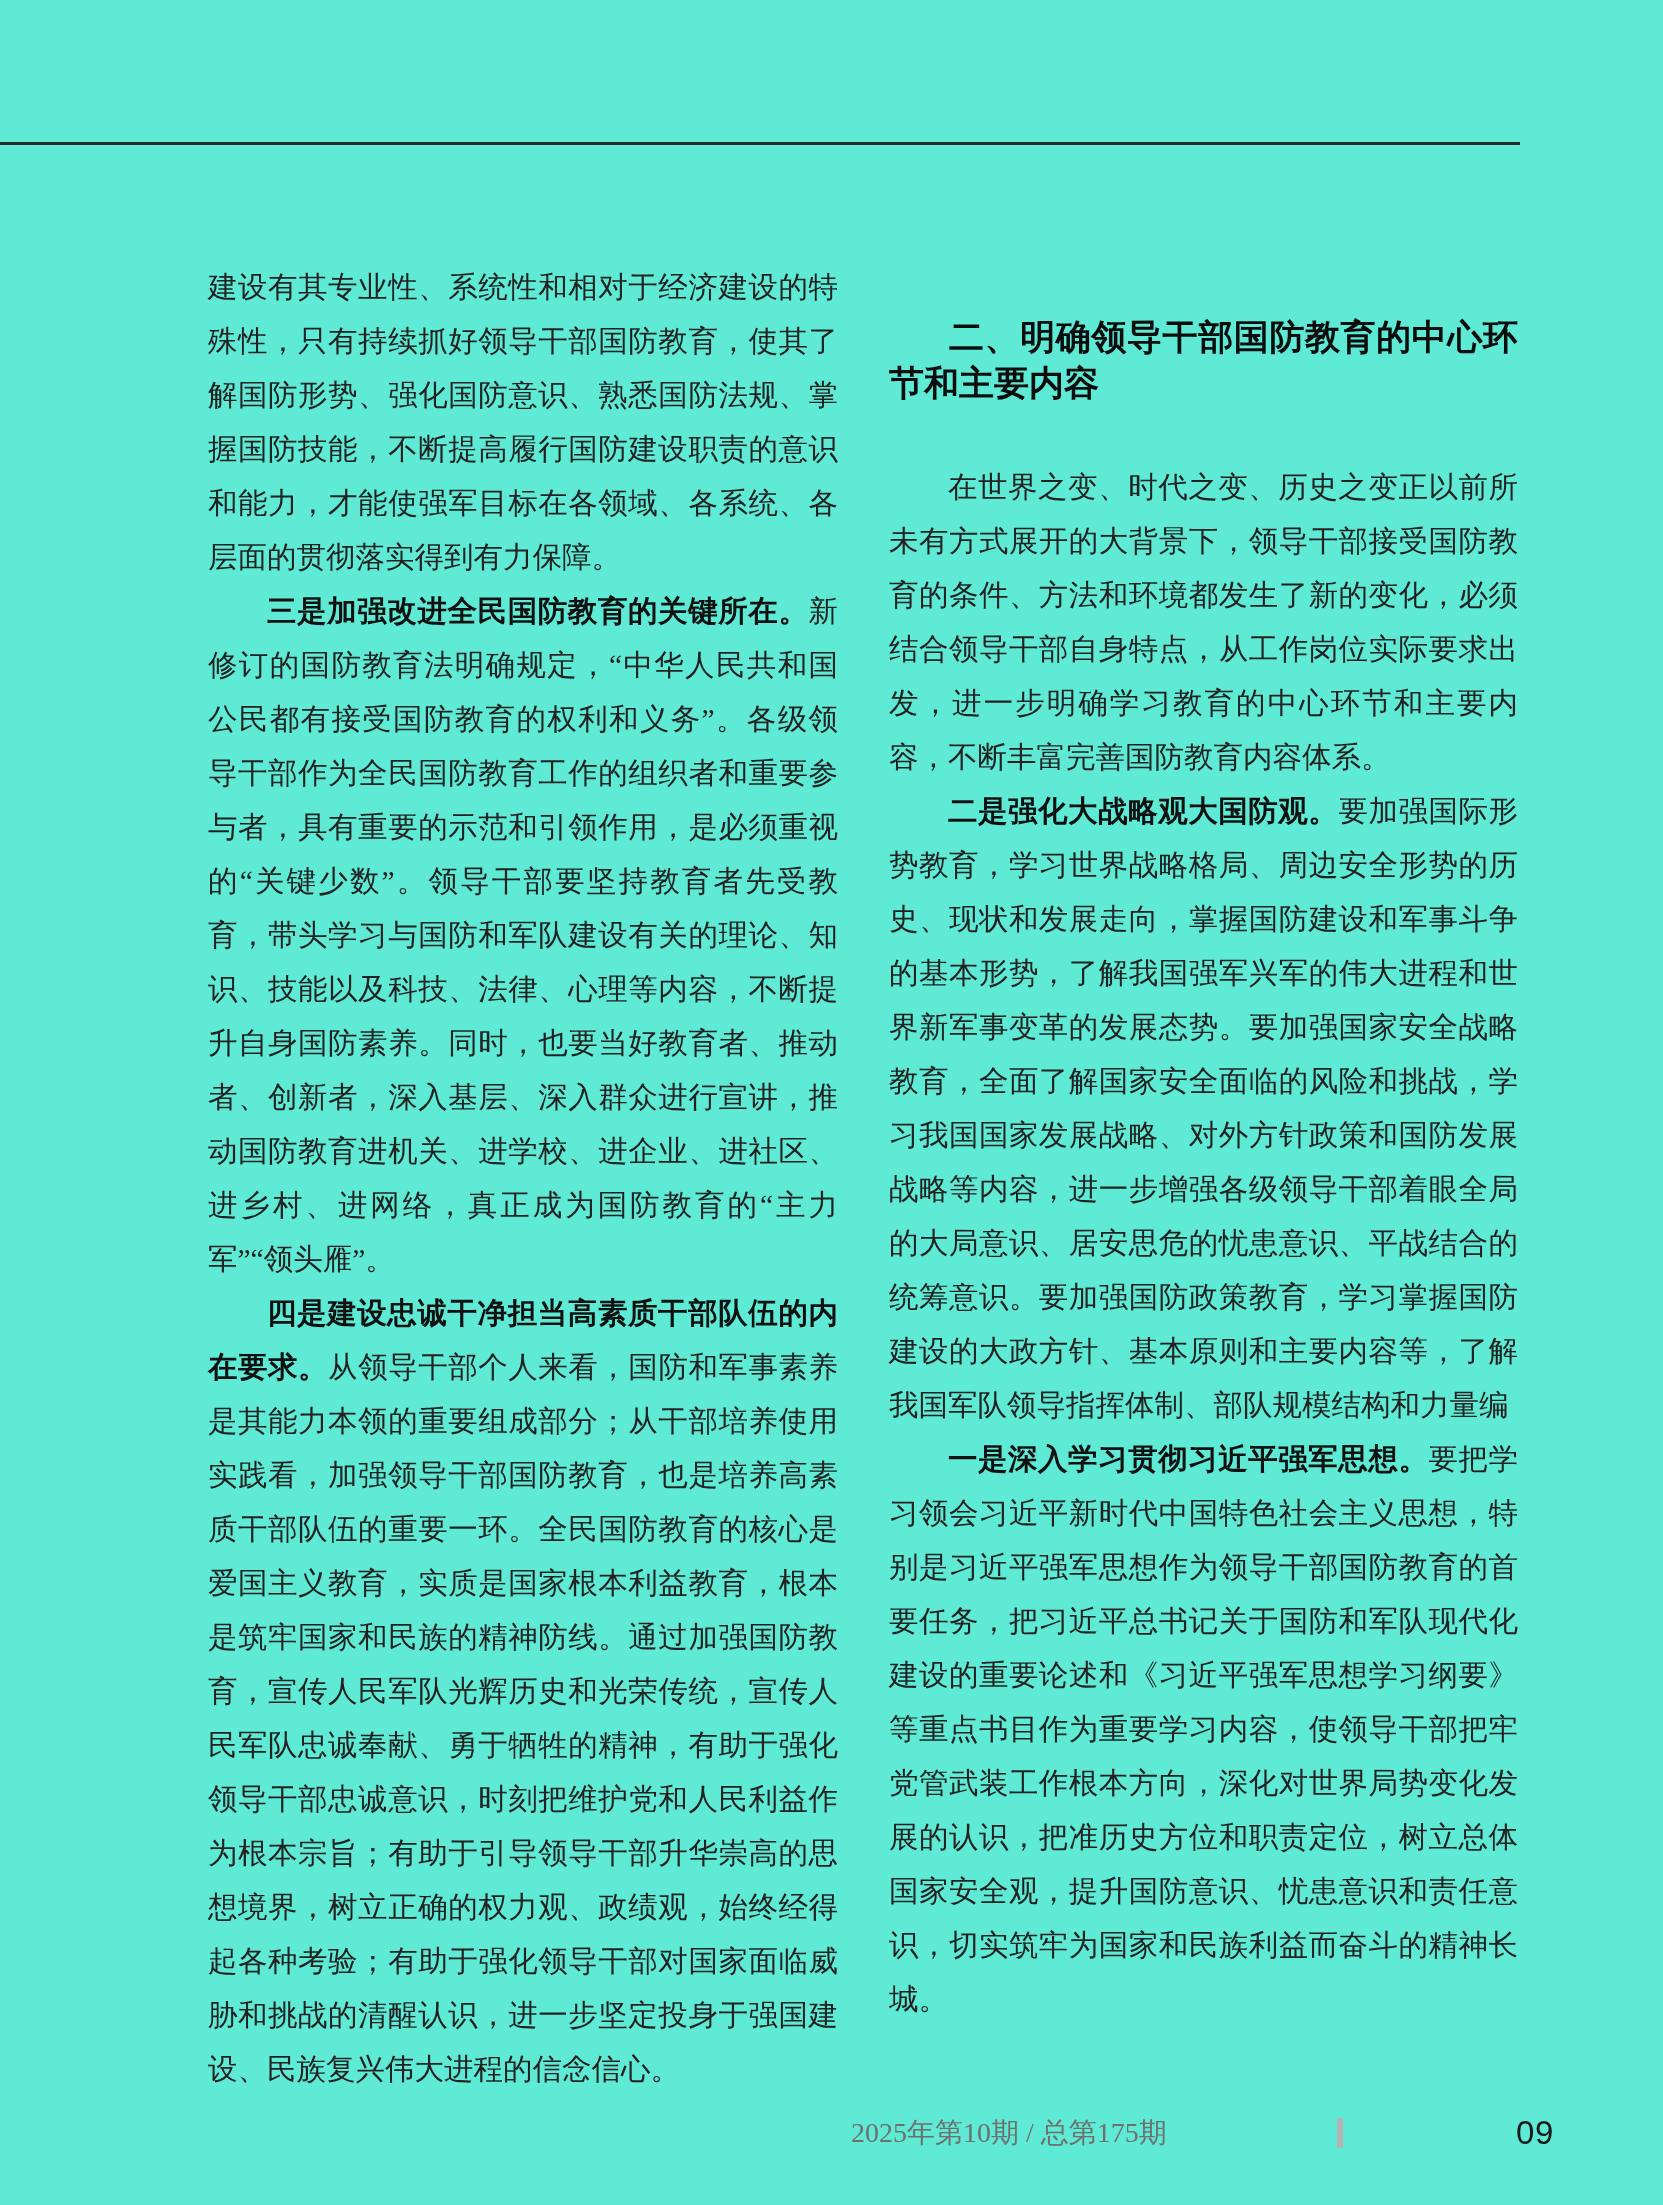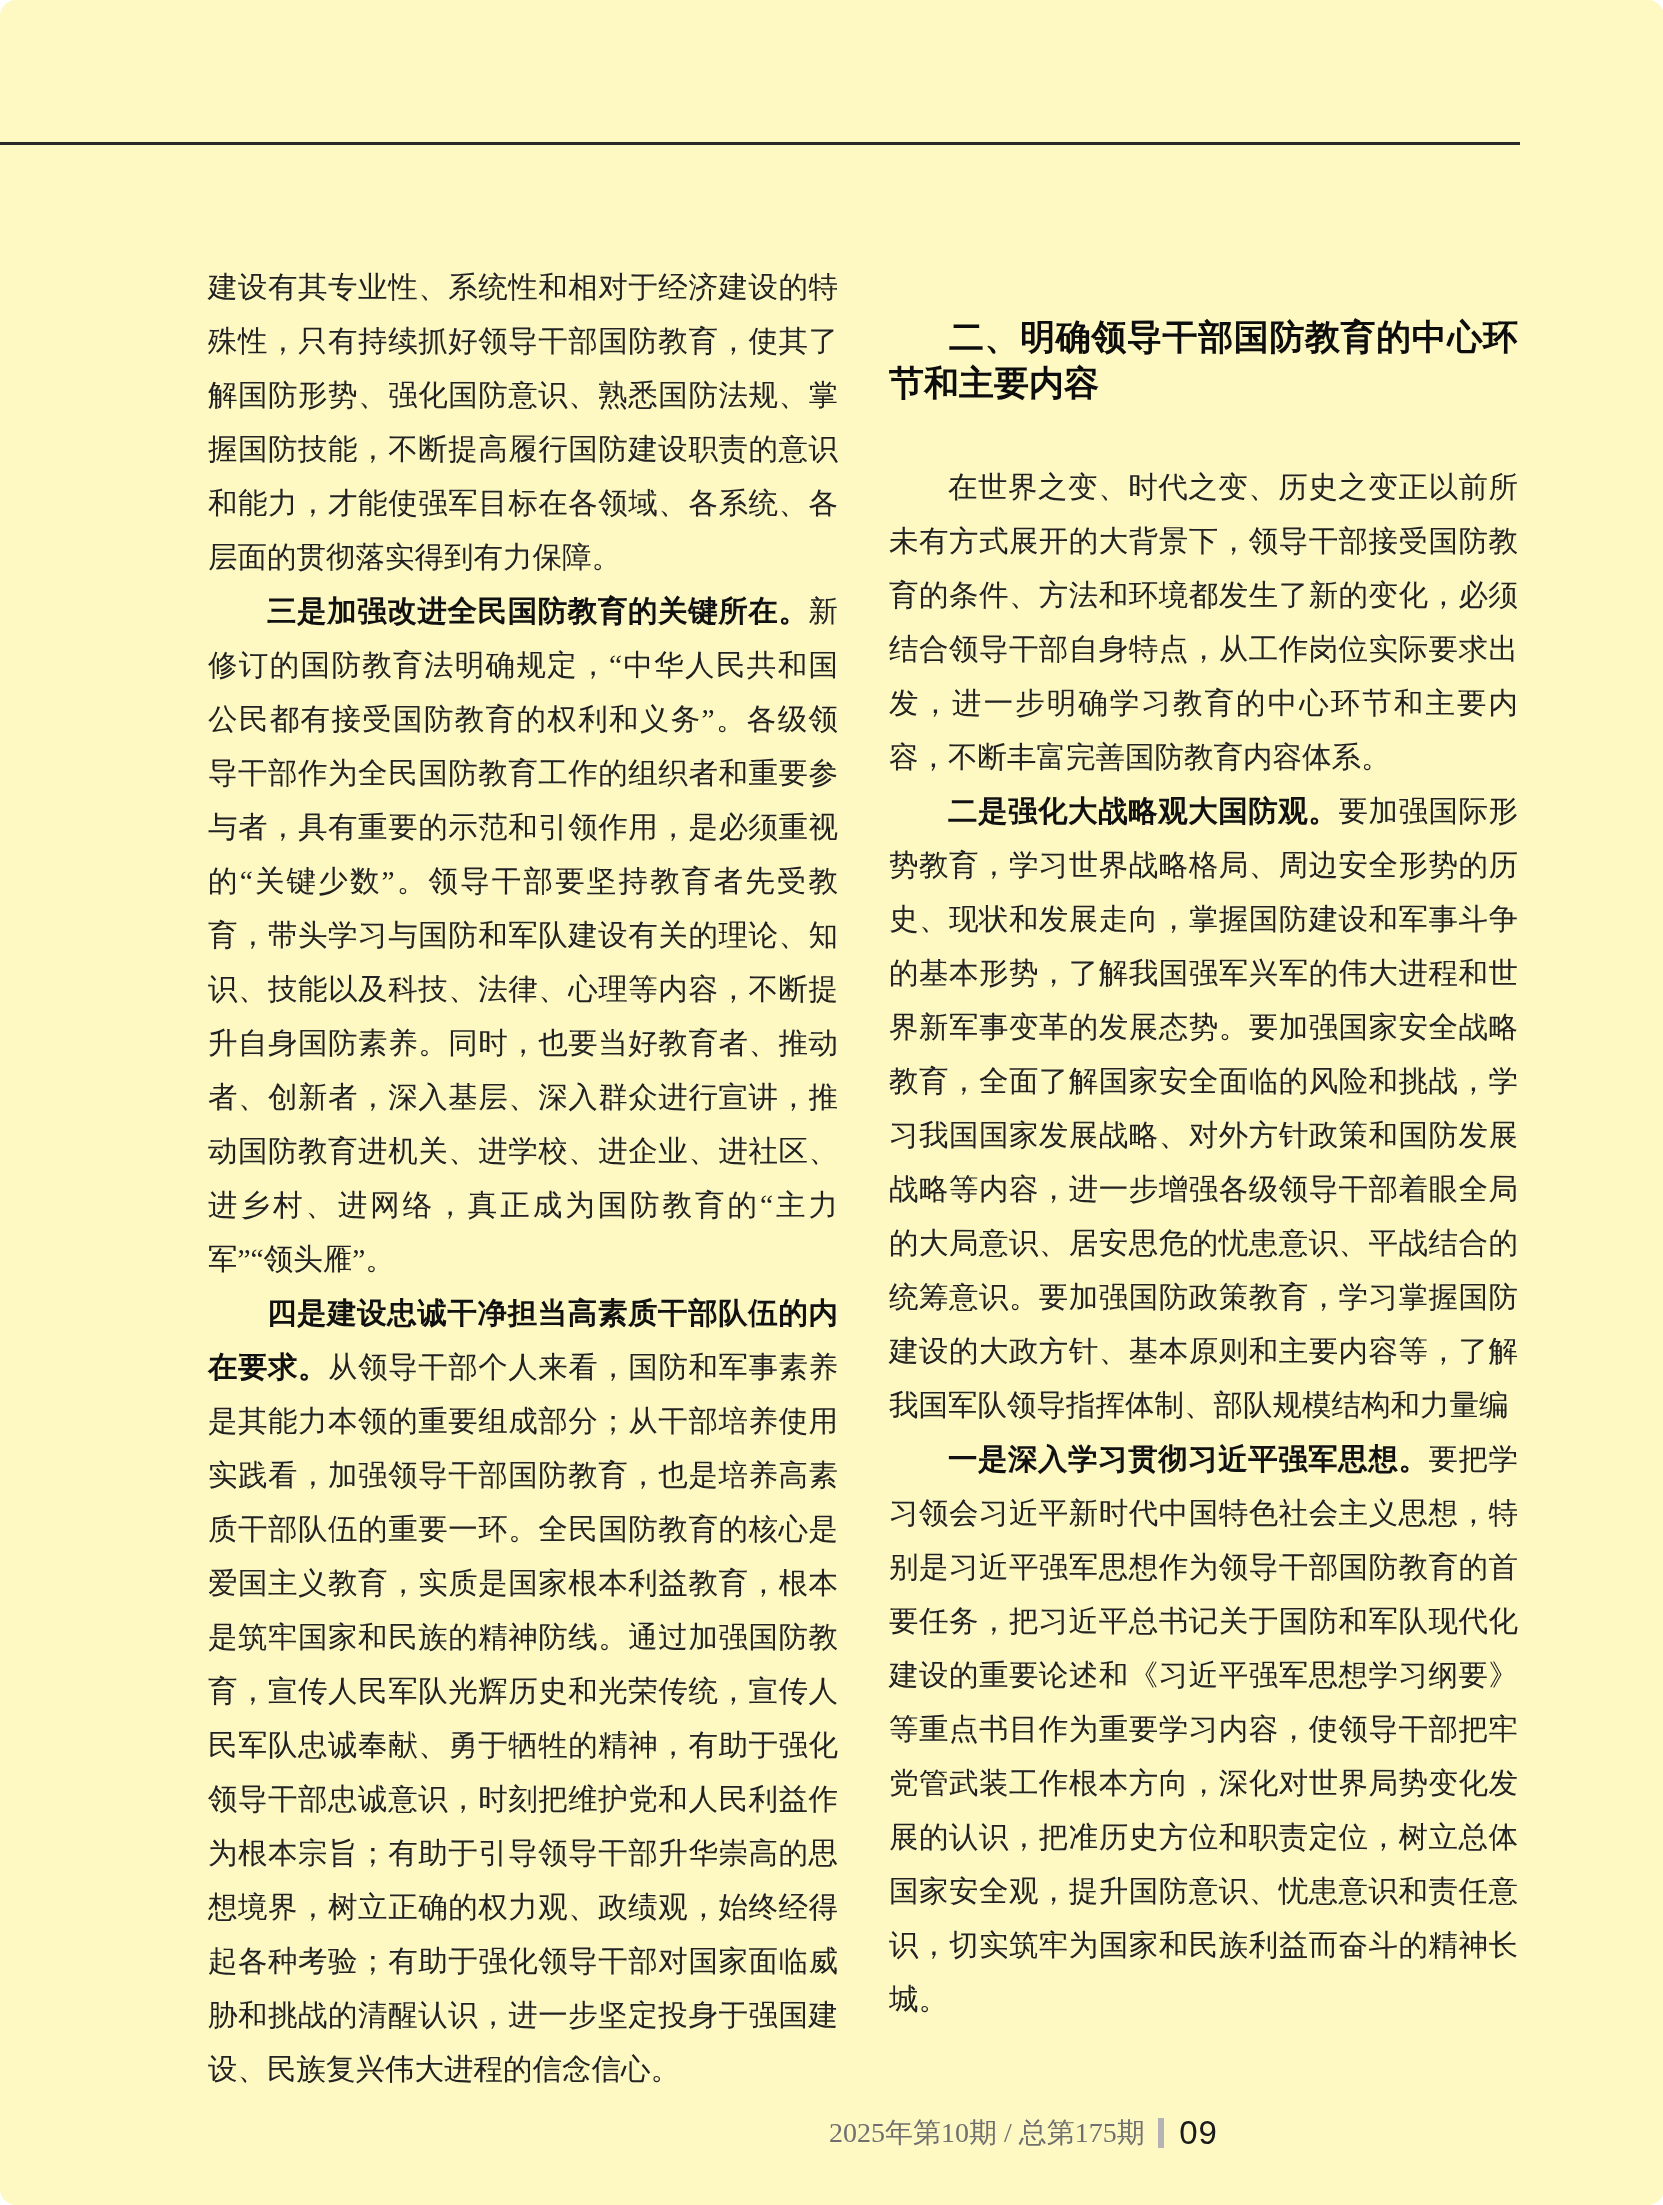--- a/index.html
+++ b/index.html
@@ -4,25 +4,24 @@
 <style>
   html, body {
     margin: 0;
     padding: 0;
     background: #ffffff;
   }
   .page {
     position: relative;
     width: 1664px;
     height: 2205px;
-    background: #fef9c3;
+    background: #5eead4;
     overflow: hidden;
     font-family: "Liberation Serif", "DejaVu Serif", serif;
     color: #222222;
-    border-radius: 16px;
   }
   .header-rule {
     position: absolute;
     left: 0;
     top: 142px;
     width: 1520px;
     height: 2.6px;
     background: #2a2a2a;
   }
   .column {
@@ -52,27 +51,27 @@
     font-family: "Liberation Sans", "DejaVu Sans", sans-serif;
     font-weight: 700;
     font-size: 35px;
     line-height: 46px;
     color: #0d0d0d;
     text-indent: 60px;
     text-align: justify;
   }
   .footer {
     position: absolute;
-    left: 829px;
+    left: 851px;
     top: 2114px;
     width: 703px;
     height: 37px;
     display: flex;
     align-items: center;
-    justify-content: flex-start;
+    justify-content: space-between;
   }
   .footer-issue {
     font-family: "Liberation Serif", "DejaVu Serif", serif;
     font-size: 28px;
     color: #6f6f6f;
     white-space: nowrap;
   }
   .footer-divider {
     width: 5.9px;
     height: 30px;

